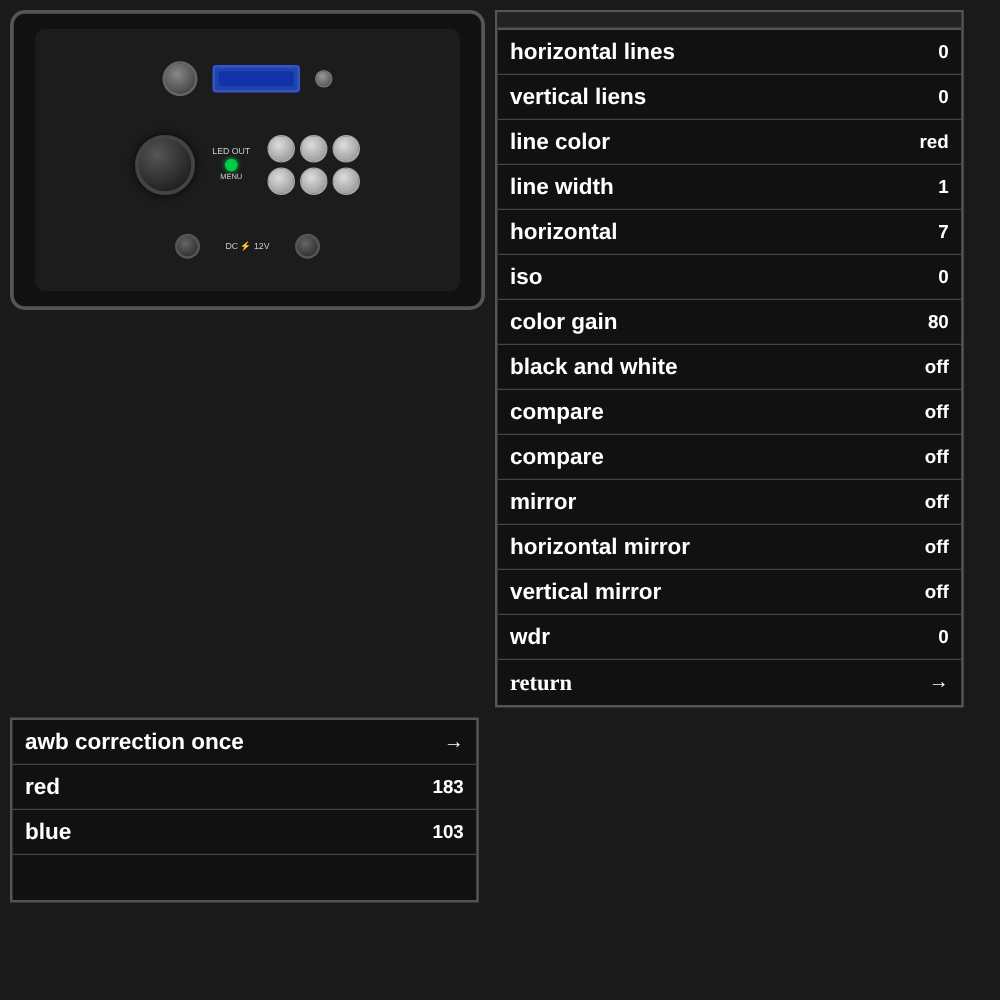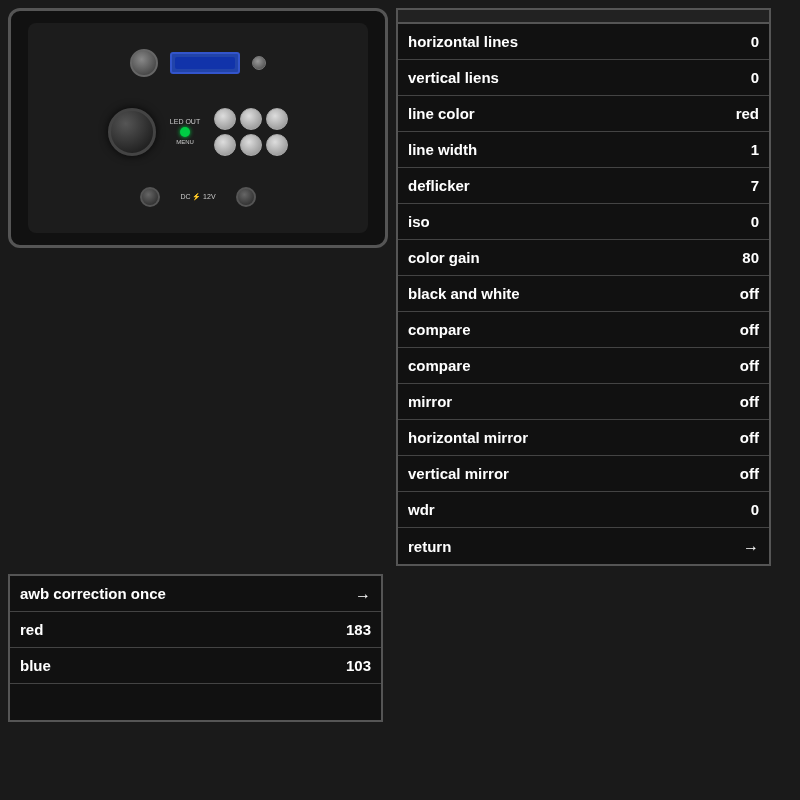--- a/index.html
+++ b/index.html
@@ -184,25 +184,26 @@
       display: flex;
       align-items: center;
       justify-content: space-between;
       border-bottom: 1px solid #444;
       padding: 4px 10px;
       min-height: 36px;
     }
 
     .menu-row:last-child {
       border-bottom: none;
+      font-family: Liberation Serif, serif;
     }
 
     .menu-label {
       color: #fff;
-      font-size: 15px;
+      font-size: 18px;
       font-weight: bold;
     }
 
     .menu-value {
       color: #fff;
       font-size: 15px;
       font-weight: bold;
     }
 
     .menu-arrow {
@@ -281,21 +282,21 @@
         </div>
         <div class="menu-row">
           <span class="menu-label">line color</span>
           <span class="menu-value">red</span>
         </div>
         <div class="menu-row">
           <span class="menu-label">line width</span>
           <span class="menu-value">1</span>
         </div>
         <div class="menu-row">
-          <span class="menu-label">deflicker</span>
+          <span class="menu-label">horizontal</span>
           <span class="menu-value">7</span>
         </div>
         <div class="menu-row">
           <span class="menu-label">iso</span>
           <span class="menu-value">0</span>
         </div>
         <div class="menu-row">
           <span class="menu-label">color gain</span>
           <span class="menu-value">80</span>
         </div>

